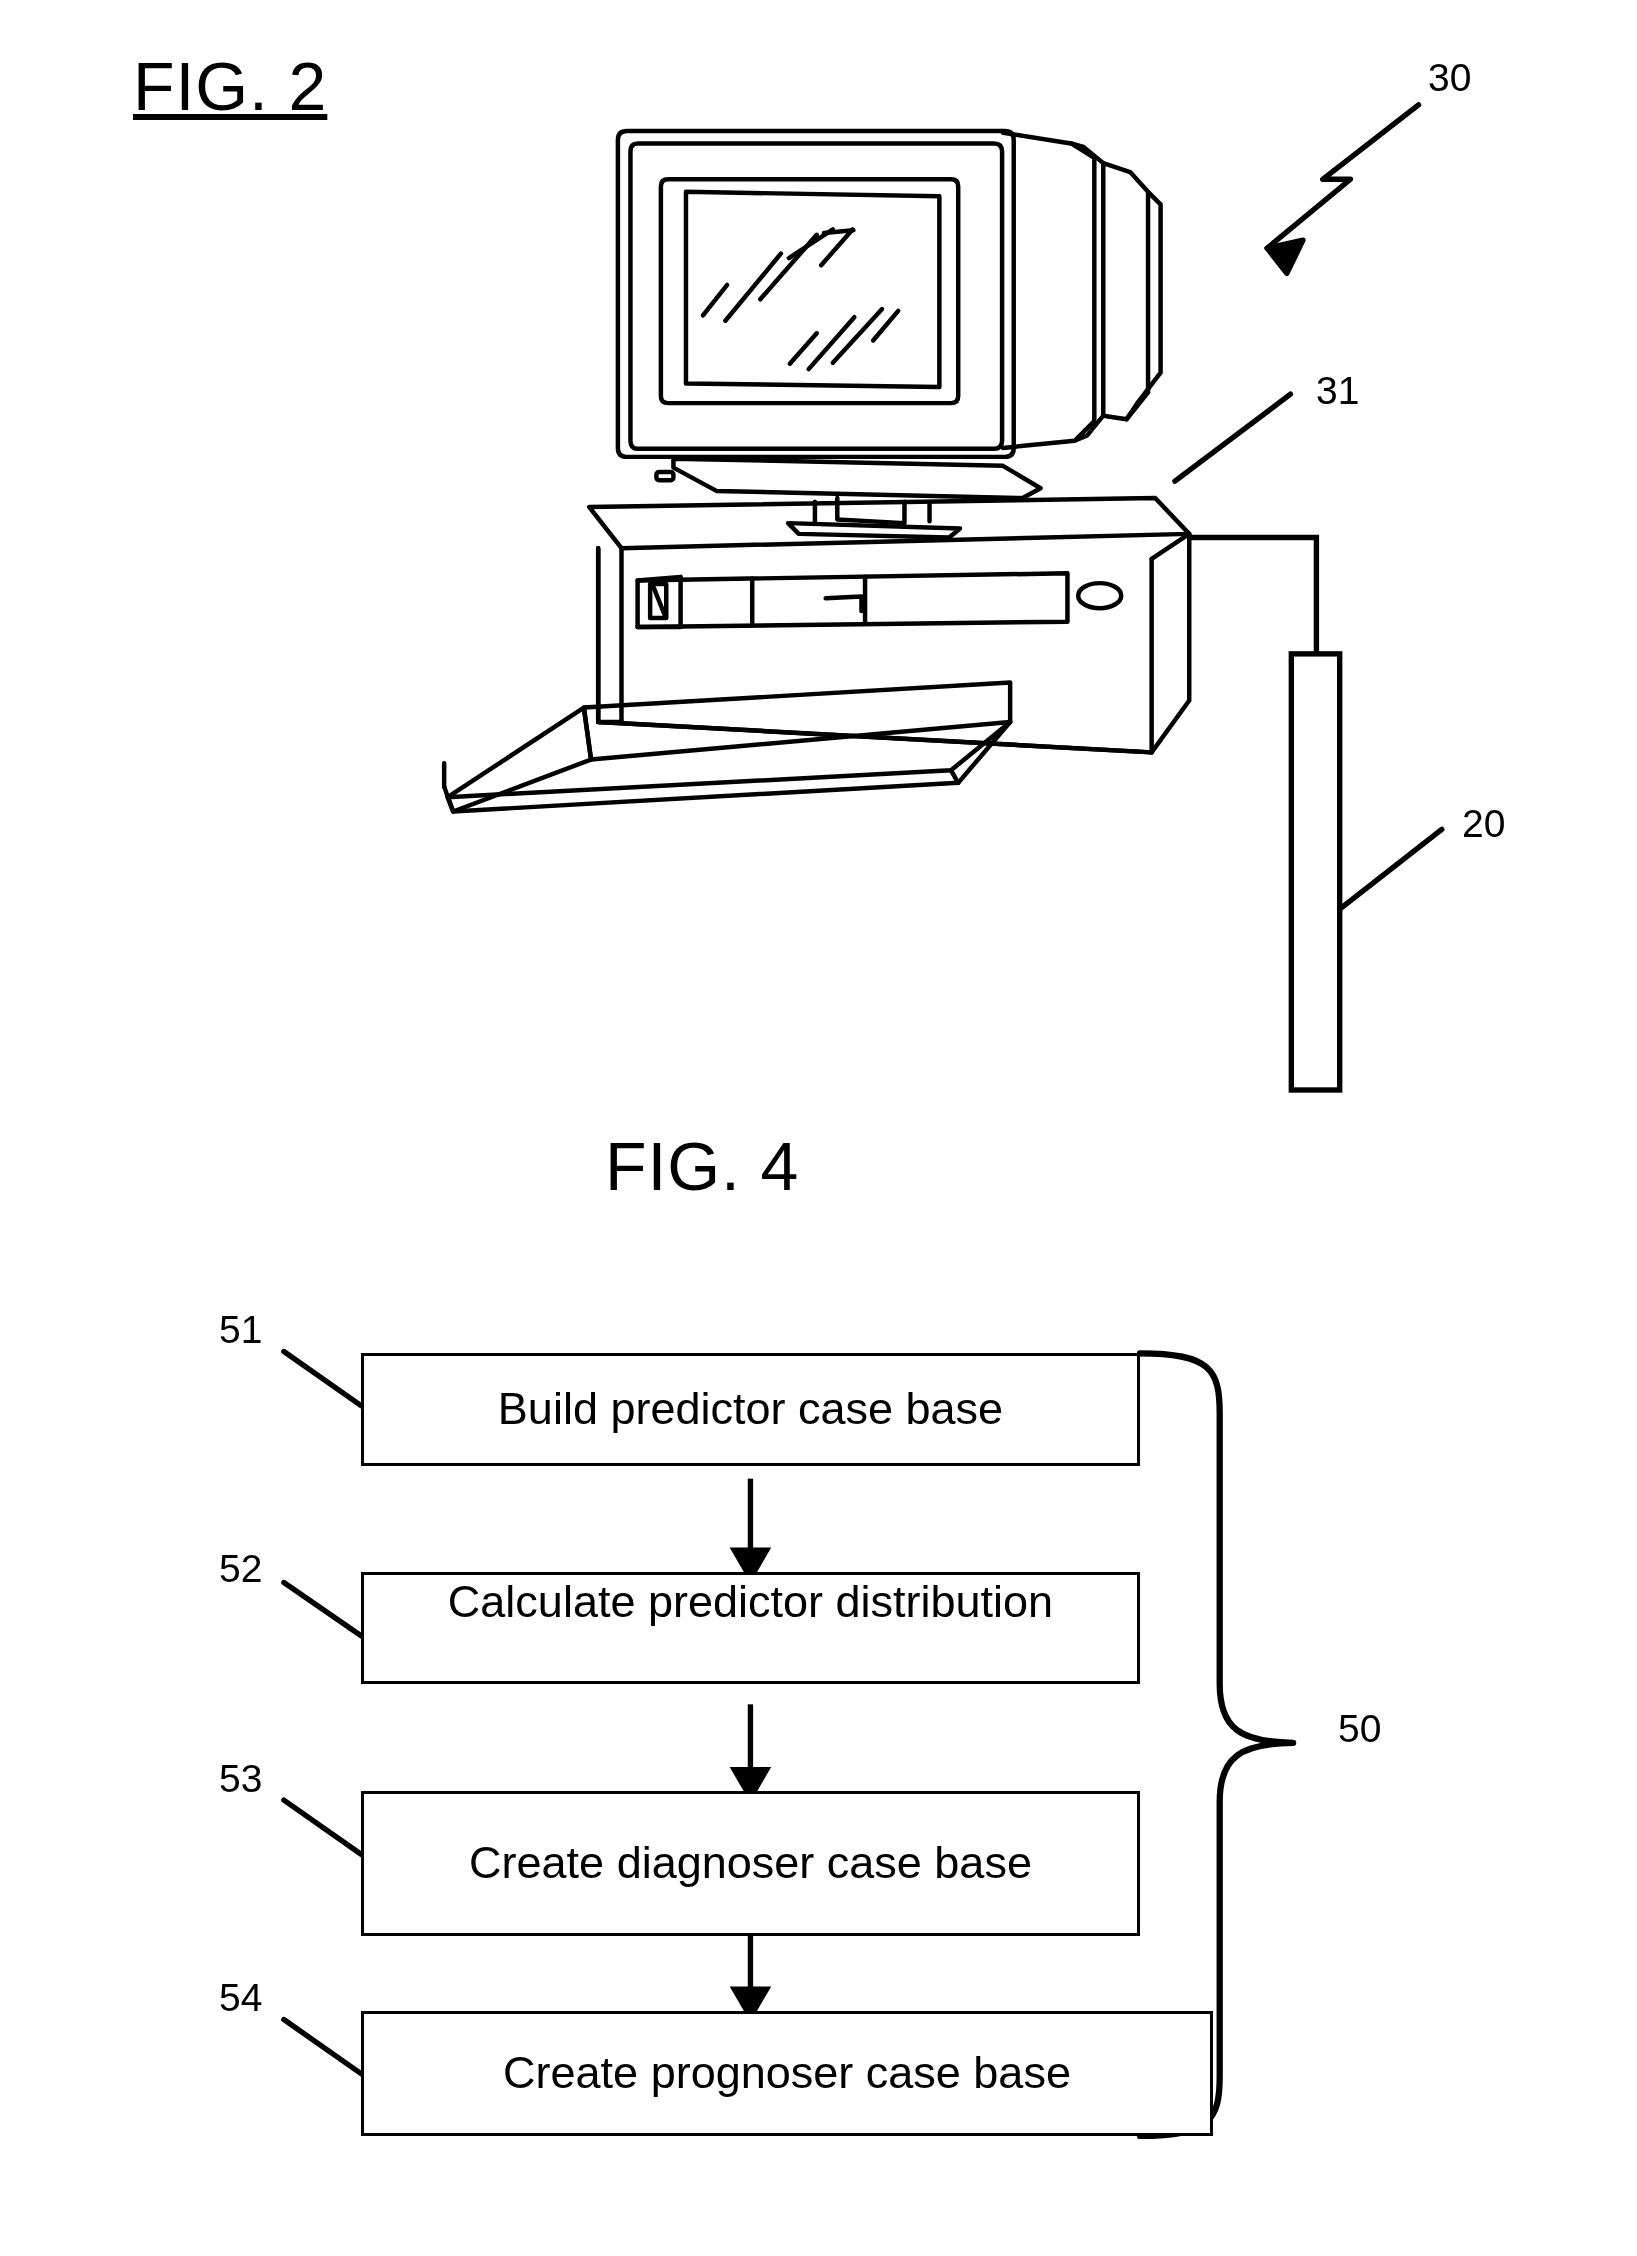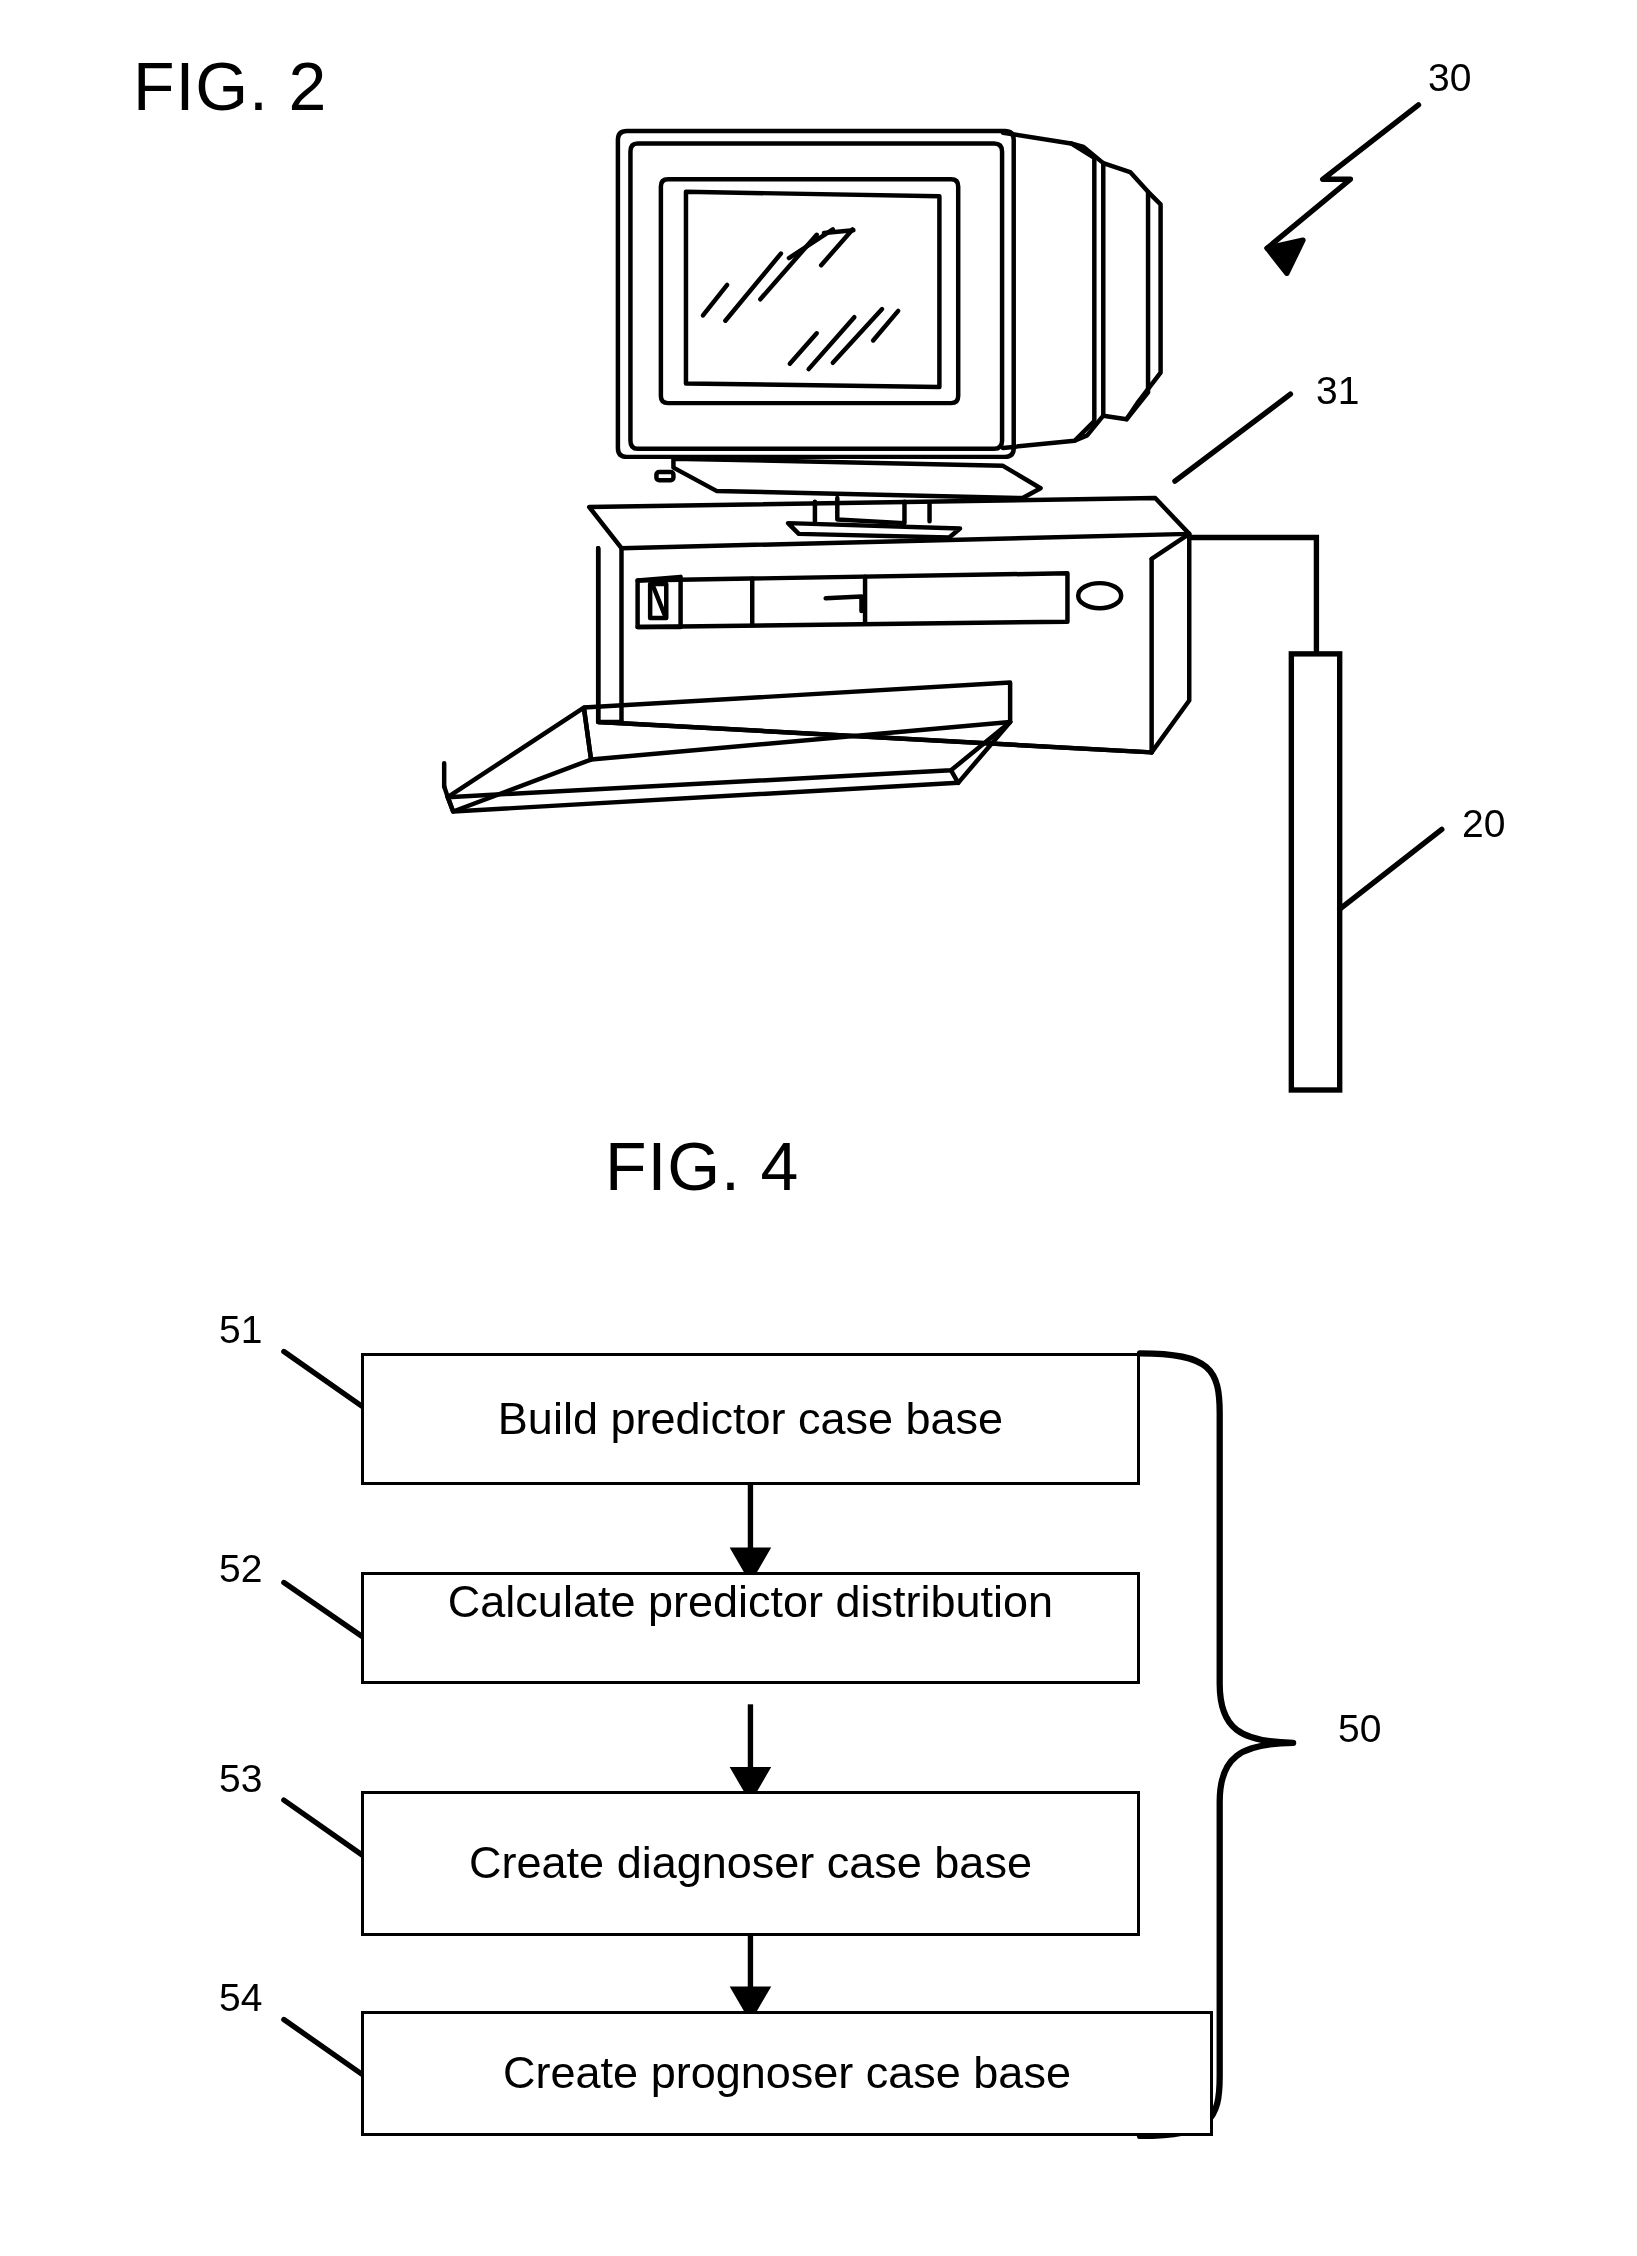--- a/index.html
+++ b/index.html
@@ -5,21 +5,21 @@
   html,body{margin:0;padding:0;background:#ffffff;}
   body{
     width:1637px;height:2257px;position:relative;overflow:hidden;
     font-family:"Liberation Sans","DejaVu Sans",sans-serif;
     color:#000000;
   }
   .fig-label{
     position:absolute;font-size:68px;letter-spacing:0.9px;
     font-weight:400;white-space:nowrap;
   }
-  #fig2-label{left:133px;top:47px;}
+  #fig2-label{left:133px;top:47px;text-decoration:underline;}
   #fig4-label{left:605px;top:1127px;}
 
   .ref{
     position:absolute;font-size:39px;white-space:nowrap;font-weight:400;
   }
   #ref-30{left:1428px;top:56px;}
   #ref-31{left:1316px;top:369px;}
   #ref-20{left:1462px;top:802px;}
   #ref-50{left:1338px;top:1707px;}
   #ref-51{left:219px;top:1308px;}
@@ -29,21 +29,21 @@
 
   svg.layer{position:absolute;left:0;top:0;width:1637px;height:2257px;
             pointer-events:none;}
 
   .box{
     position:absolute;border:3.6px solid #000;background:#fff;
     display:flex;align-items:center;justify-content:center;
     text-align:center;box-sizing:border-box;
   }
   .box span{font-size:45px;line-height:1.16;display:block;padding:0 12.5px;}
-  #box-51{left:361px;top:1353px;width:779px;height:132px;}
+  #box-51{left:361px;top:1353px;width:779px;height:113px;}
   #box-52{left:361px;top:1572px;width:779px;height:112px;}
   #box-53{left:361px;top:1791px;width:779px;height:145px;}
   #box-54{left:361px;top:2011px;width:852px;height:125px;}
 </style>
 </head>
 <body>
 
 <div class="fig-label" id="fig2-label">FIG. 2</div>
 
 <svg class="layer" id="fig2-art" viewBox="0 0 1828 2520">

